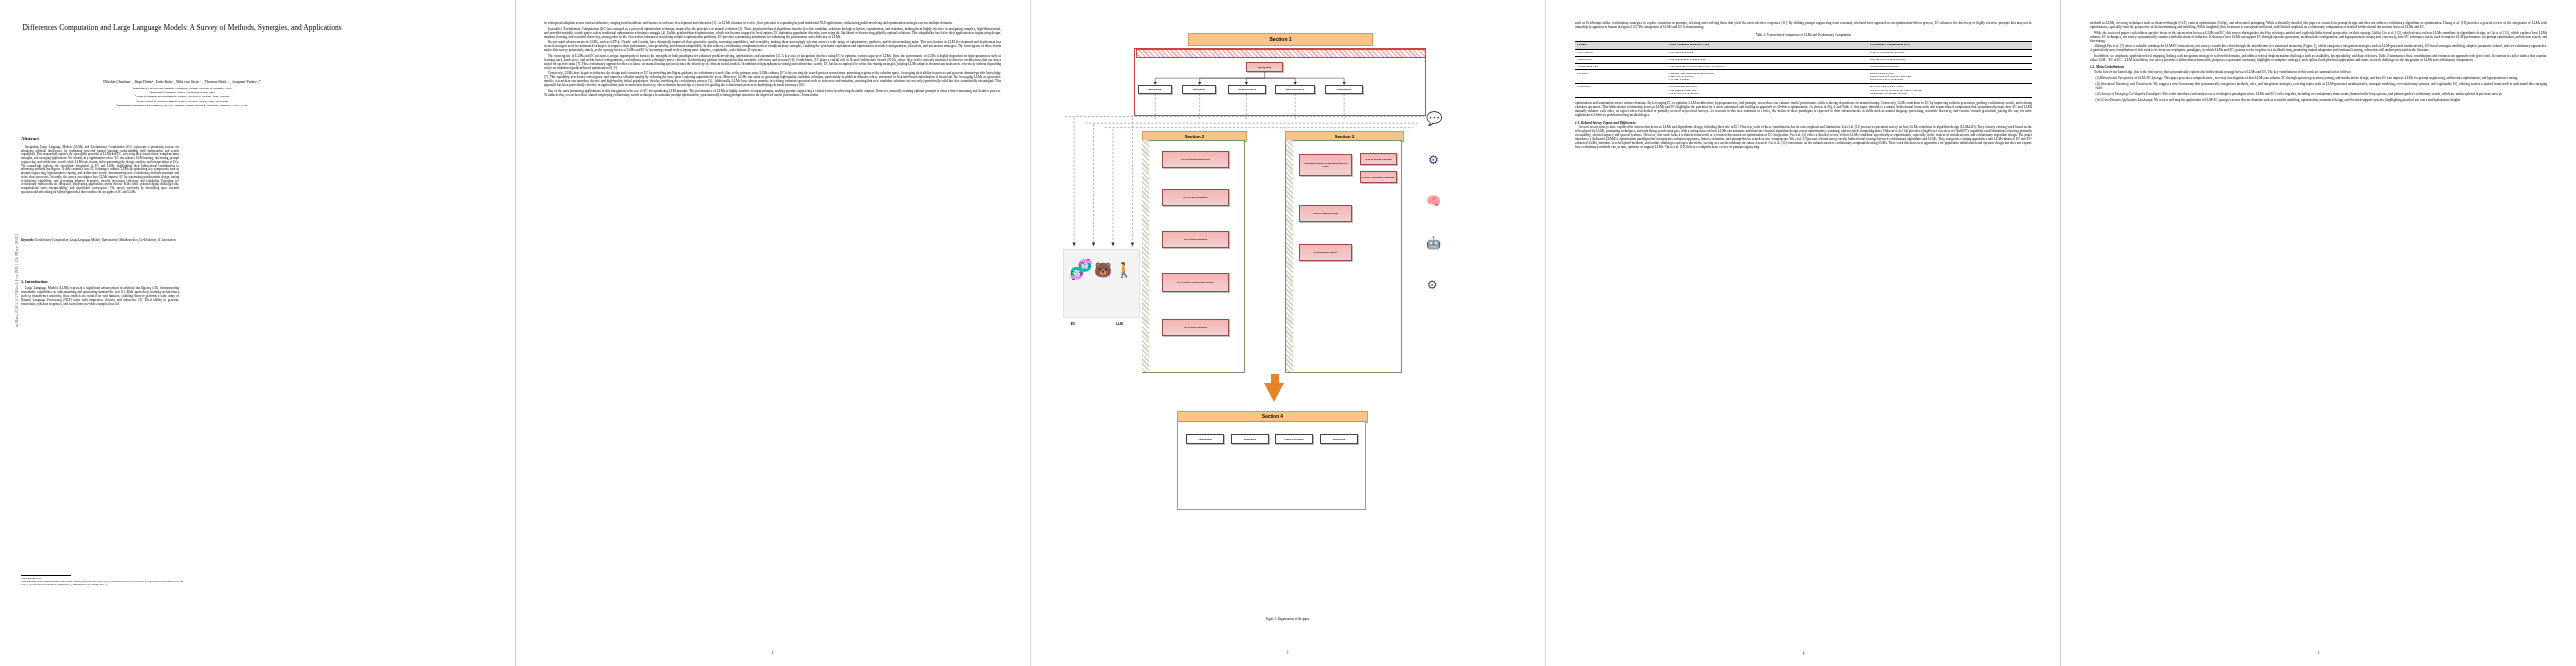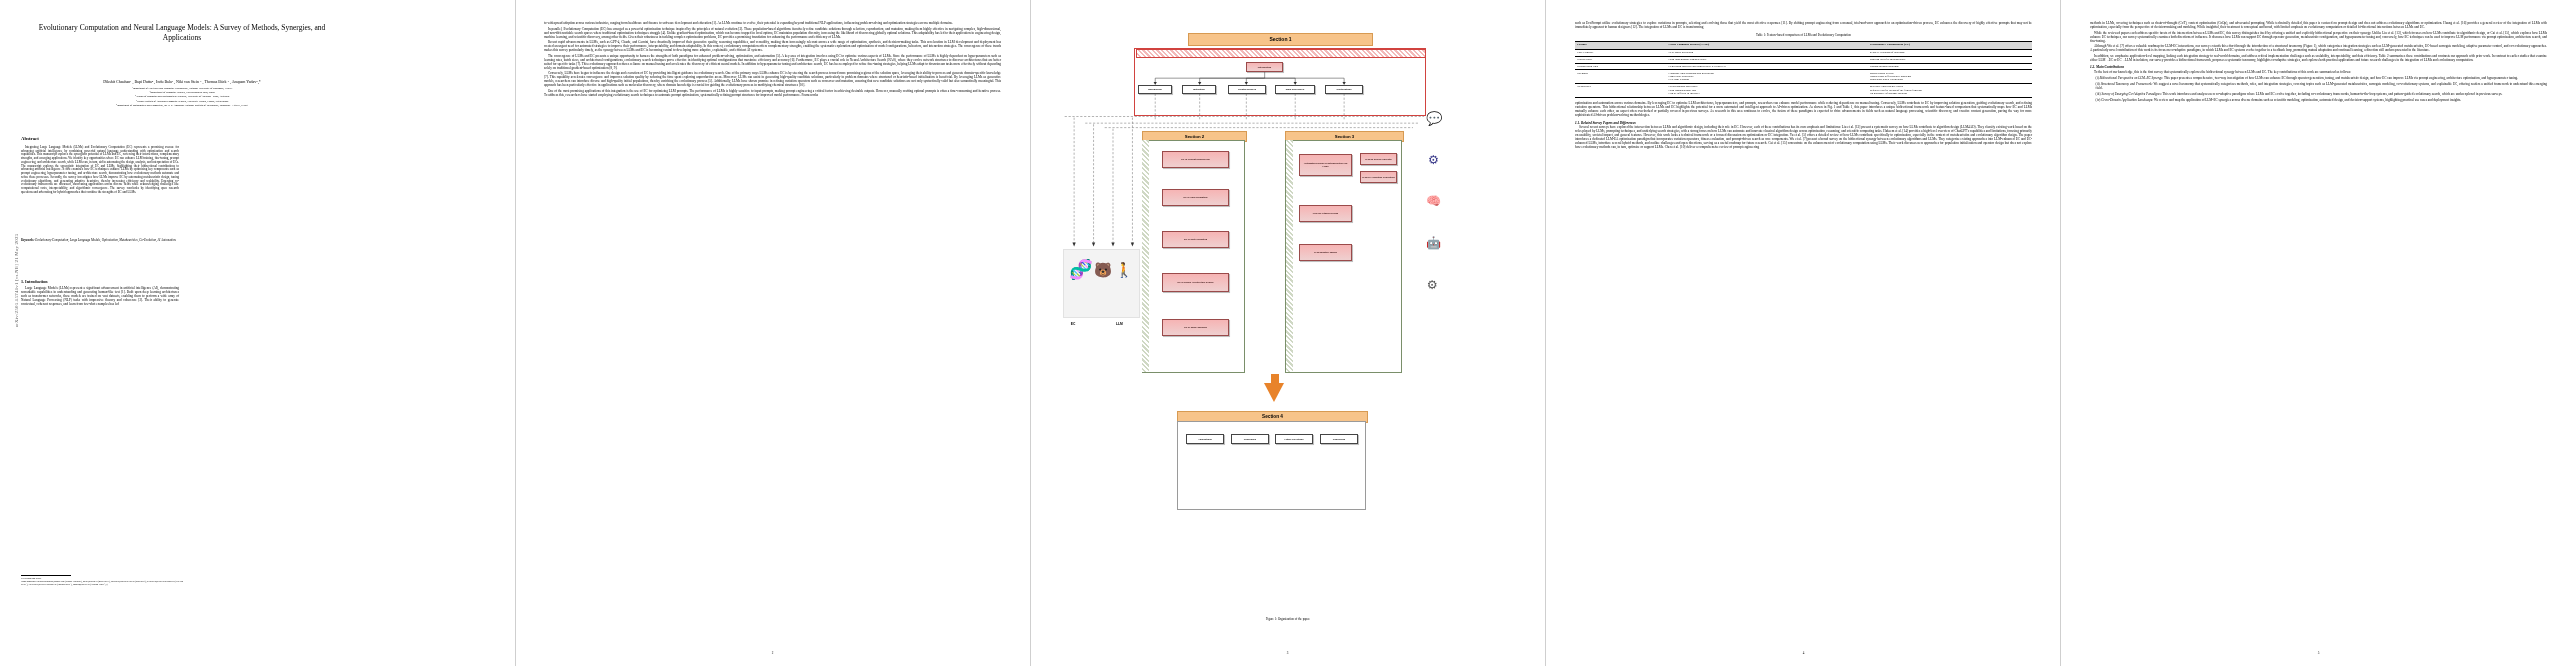--- a/index.html
+++ b/index.html
@@ -64,21 +64,21 @@
   .sub-h{font-weight:bold;font-style:italic;font-size:3.4px;margin:2.8px 0 1.7px 0;text-indent:0;}
 </style>
 </head>
 <body>
 
 <div class="sheet">
 
   <div class="page p1">
     <div class="arxiv">arXiv:2505.15741v1  [cs.NE]  21 May 2025</div>
 
-    <div class="title">Evolutionary Computation and Neural Language Models: A Survey of Methods, Synergies, and Applications</div>
+    <div class="title">Differences Computation and Large Language Models: A Survey of Methods, Synergies, and Applications</div>
     <div class="authors">Dikshit Chauhan¹ , Bapi Dutta² , Indu Bala³ , Niki van Stein ⁴ , Thomas Bäck ⁴ , Anupam Yadav⁵,*</div>
 
     <div class="affil">
       <div>¹Department of Electrical and Computer Engineering, National University of Singapore, 119077</div>
       <div>²Department of Computer Science, Universidad de Jaén, Spain</div>
       <div>³ School of Computer and Mathematical Sciences, University of Adelaide - 5005, Australia</div>
       <div>⁴Leiden Institute of Advanced Computer Science, University Leiden, Leiden, Netherlands</div>
       <div>⁵Department of Mathematics and Computing, Dr. B. R. Ambedkar National Institute of Technology, Jalandhar - 144011, INDIA</div>
     </div>
 

